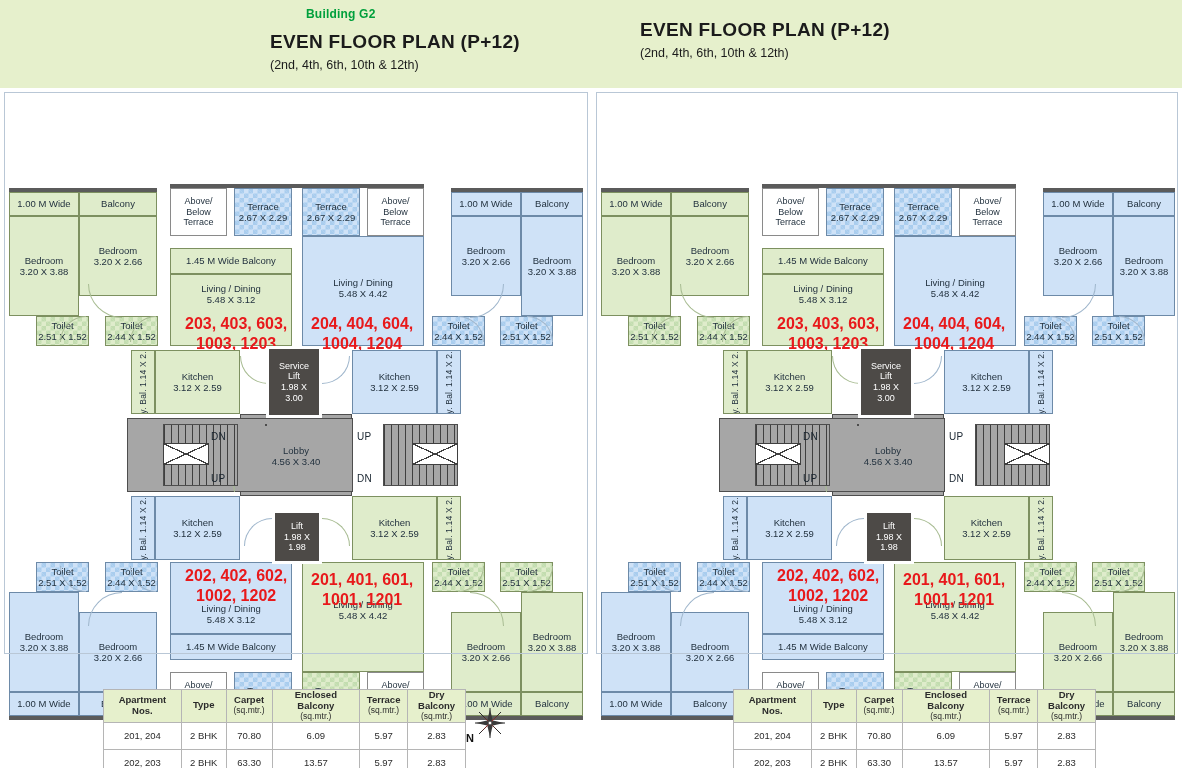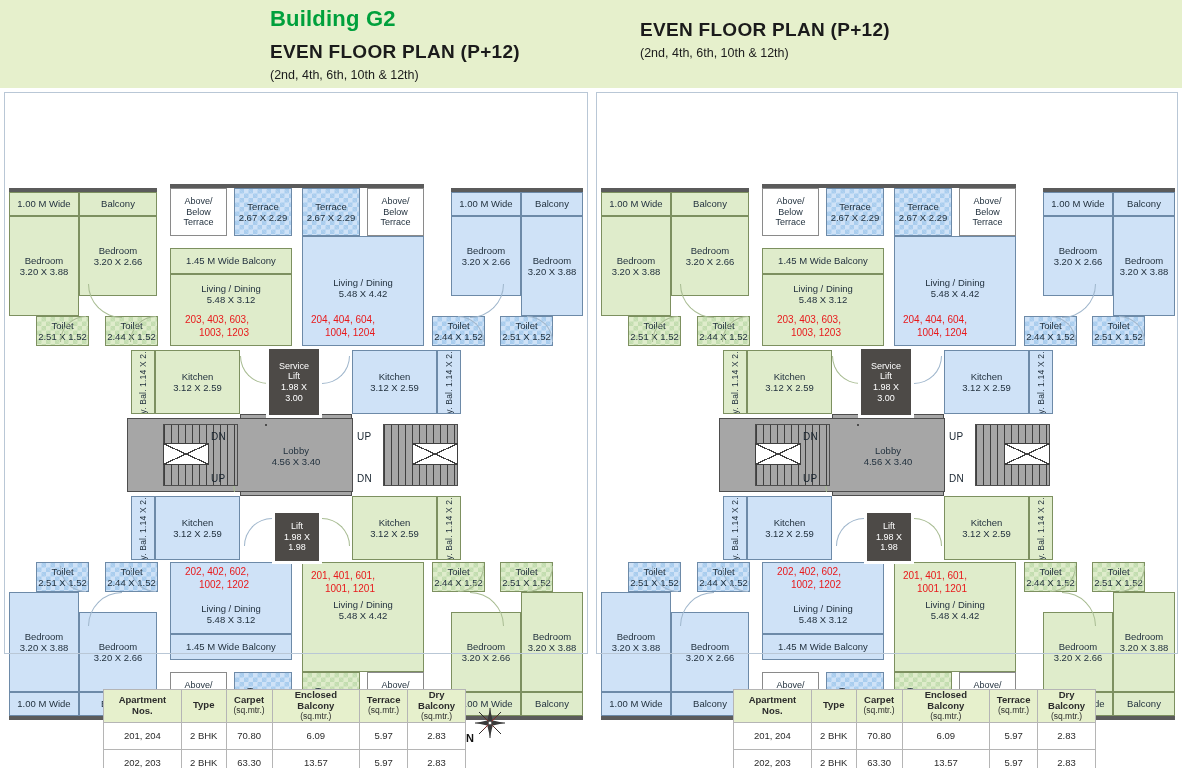--- a/index.html
+++ b/index.html
@@ -12,22 +12,22 @@
   }
   #page { position: relative; width: 1182px; height: 768px; background:#fff; }
 
   
   .header-band {
     position: absolute; left: 0; top: 0; width: 1182px; height: 88px;
     background: #e6f0cc;
   }
   .hdr-block { position: absolute; top: 0; }
   .hdr-building {
-    color: #00a03c; font-size: 22px; font-weight: bold;
-    letter-spacing: .2px; line-height: 1;
+    color: #00a03c; font-size: 12px; font-weight: bold;
+    letter-spacing: .2px; line-height: 1; margin-left: 36px;
   }
   .hdr-title {
     color: #1b1b1b; font-size: 19px; font-weight: bold;
     letter-spacing: .3px; margin-top: 12px; line-height: 1;
   }
   .hdr-sub {
     color: #1b1b1b; font-size: 12.5px; margin-top: 8px; line-height: 1;
   }
 
   
@@ -83,22 +83,22 @@
   
   .rm.vert {
     writing-mode: vertical-rl;
     transform: rotate(180deg);
     flex-direction: row; gap: 2px;
     font-size: 8.5px; letter-spacing: .2px;
   }
 
   
   .aptnos {
-    position:absolute; color:#e8191b; font-weight:normal;
-    font-size:10px; line-height:1.25; text-align:right;
+    position:absolute; color:#e8191b; font-weight:bold;
+    font-size:16px; line-height:1.25; text-align:center;
     white-space:nowrap;
   }
 
   
   .wall { position:absolute; background:#5b5b5b; }
 
   
   .stair {
     position:absolute; background:#a6a6a6; border:1px solid #4d4d4d;
     background-image: repeating-linear-gradient(to right,

